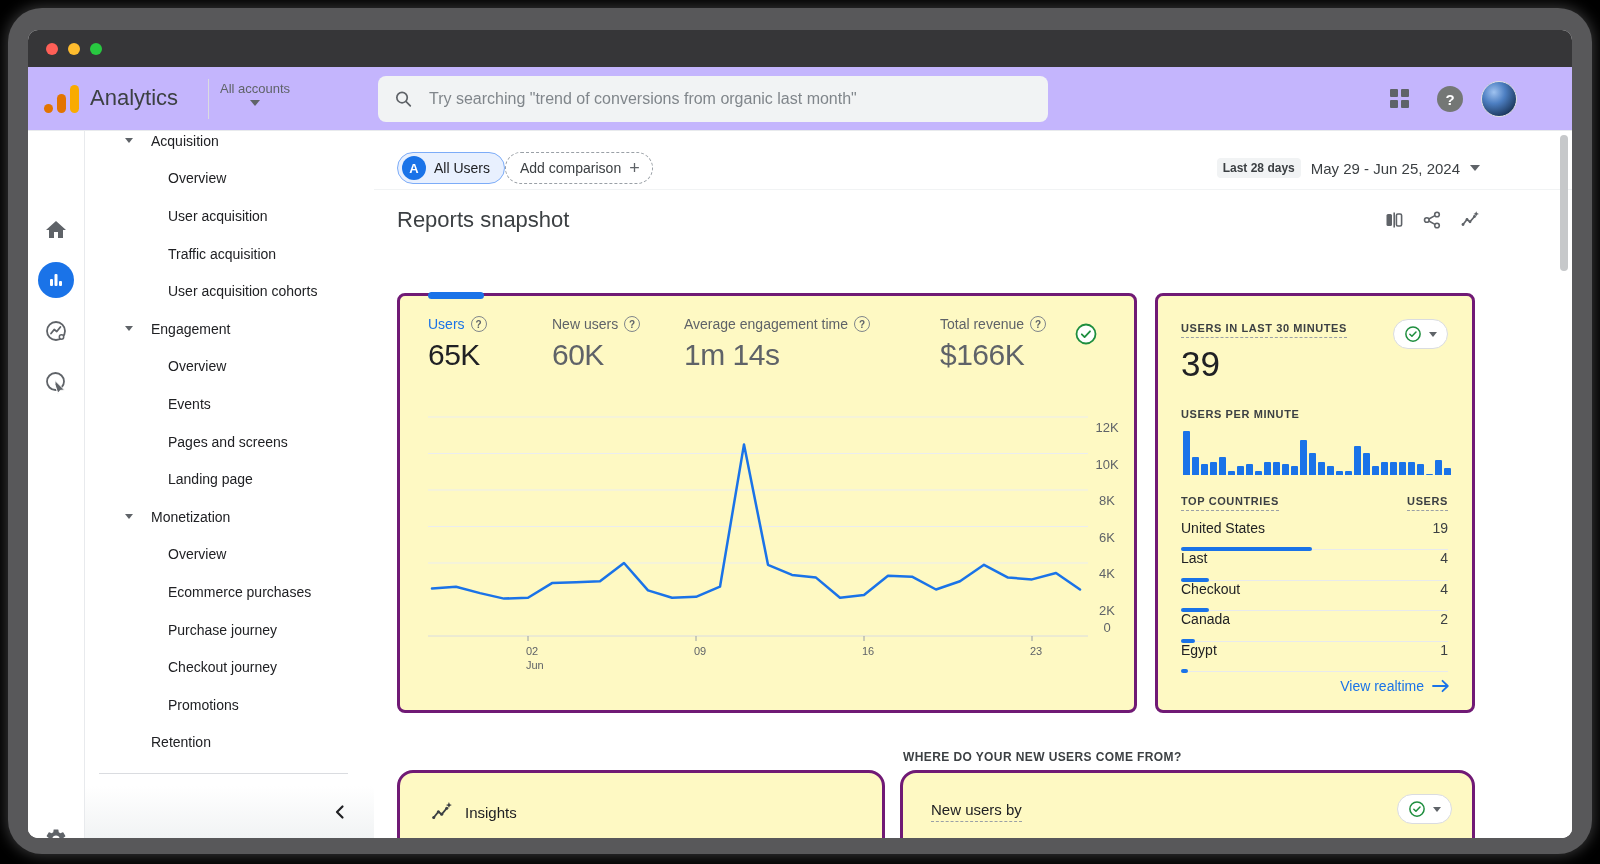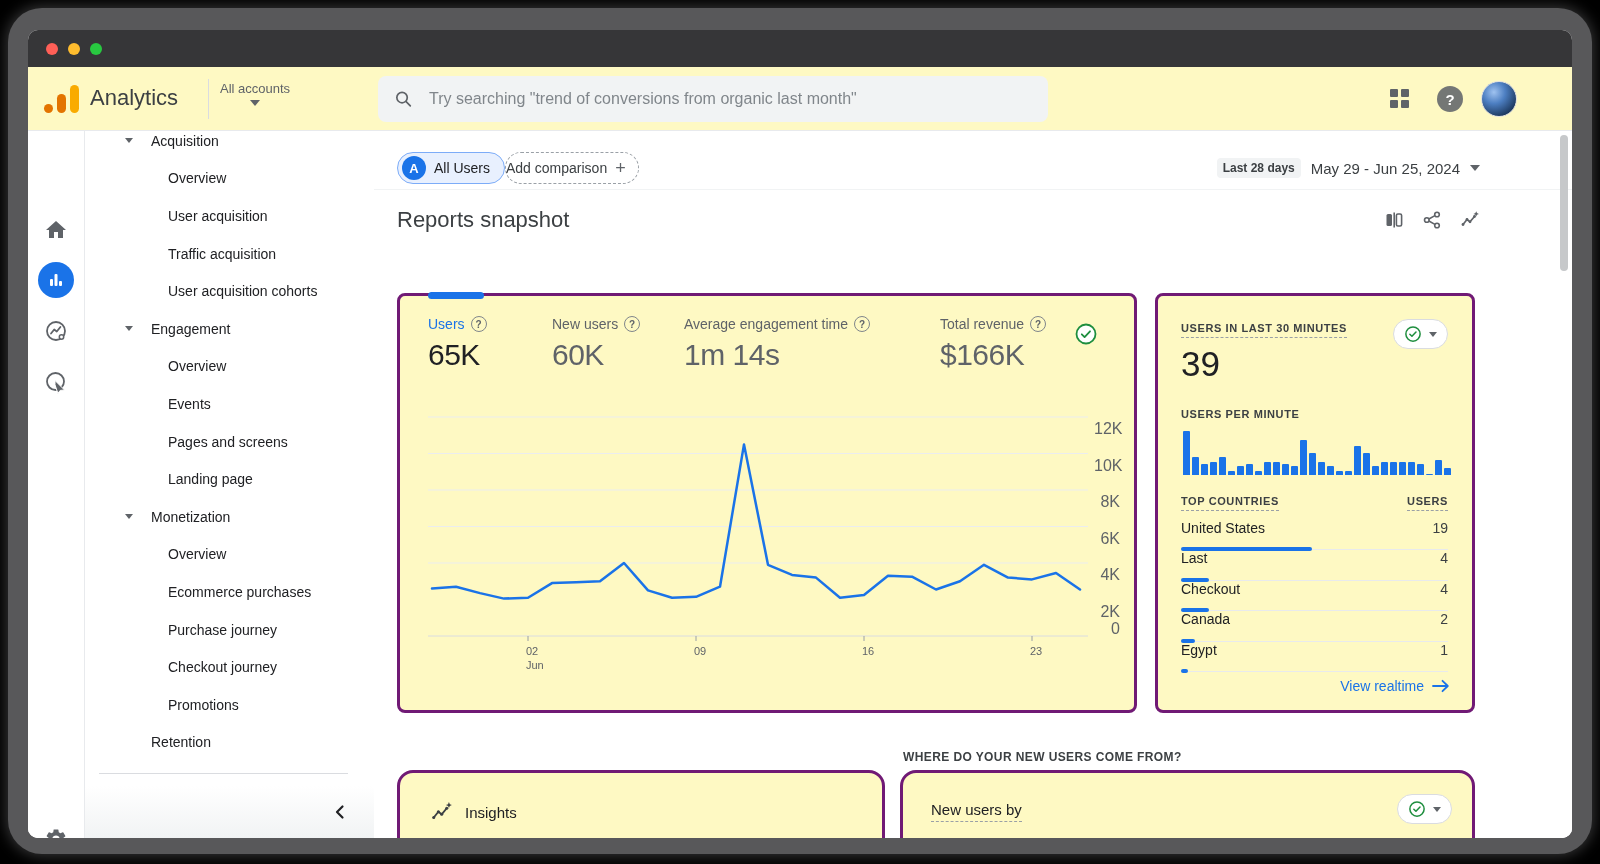--- a/index.html
+++ b/index.html
@@ -11,21 +11,21 @@
   .window{position:absolute;left:28px;top:30px;width:1544px;height:808px;border-radius:10px;
     background:#fff;overflow:hidden;}
   .titlebar{position:absolute;left:0;top:0;right:0;height:37px;background:#363638;}
   .tl{position:absolute;top:13px;width:12px;height:12px;border-radius:50%;}
   .tl.red{left:18px;background:#ff5f57;}
   .tl.yellow{left:40px;background:#febc2e;}
   .tl.green{left:62px;background:#28c840;}
   .content{position:absolute;left:0;top:37px;width:1544px;height:771px;background:#fff;}
 
   
-  .appbar{position:absolute;left:0;top:0;width:100%;height:64px;border-bottom:1px solid #e8eaed;background:#fef9c3;}
+  .appbar{position:absolute;left:0;top:0;width:100%;height:64px;border-bottom:1px solid #e8eaed;background:#c4b5fd;}
   .ga-logo{position:absolute;left:16px;top:15px;width:36px;height:34px;}
   .ga-dot{position:absolute;left:0;bottom:3px;width:9px;height:9px;border-radius:50%;background:#e37400;}
   .ga-bar-mid{position:absolute;left:13px;bottom:3px;width:9px;height:19px;border-radius:4.5px;background:#e37400;}
   .ga-bar-tall{position:absolute;left:26px;bottom:3px;width:9px;height:28px;border-radius:4.5px;background:#f9ab00;}
   .product-name{position:absolute;left:62px;top:18px;font-size:22px;color:#3c4043;}
   .hdr-divider{position:absolute;left:180px;top:12px;width:1px;height:40px;background:#dadce0;}
   .account-switch{position:absolute;left:192px;top:14px;text-align:left;cursor:pointer;}
   .account-label{font-size:13px;color:#5f6368;}
   .acct-caret{margin:4px auto 0 auto;width:0;height:0;border-left:5px solid transparent;border-right:5px solid transparent;border-top:6px solid #5f6368;}
   .search-bar{position:absolute;left:350px;top:9px;width:670px;height:46px;background:#f1f3f4;border-radius:8px;display:flex;align-items:center;padding:0 16px;}
@@ -54,42 +54,42 @@
   .nav-divider{position:absolute;left:14px;right:26px;top:642px;height:1px;background:#dadce0;}
   .nav-bottom{position:absolute;left:0;right:0;bottom:0;height:52px;background:linear-gradient(180deg,#ffffff 0%,#f1f3f4 100%);}
   .nav-collapse{position:absolute;right:24px;top:16px;width:20px;height:20px;cursor:pointer;}
 
   
   .main{position:absolute;left:346px;top:64px;right:0;bottom:0;background:#fff;overflow:hidden;}
   .filter-bar{position:absolute;left:0;top:0;right:0;height:59px;border-bottom:1px solid #f1f3f4;}
   .chip-all-users{position:absolute;left:23px;top:21px;height:32px;border:1px solid #7cacf8;background:#e8f0fe;border-radius:16px;display:flex;align-items:center;padding:0 14px 0 4px;cursor:pointer;}
   .chip-avatar{width:24px;height:24px;border-radius:50%;background:#1a73e8;color:#fff;font-size:13px;font-weight:700;display:flex;align-items:center;justify-content:center;}
   .chip-all-users .lbl{margin-left:8px;font-size:14px;font-weight:500;color:#202124;}
-  .chip-add-cmp{position:absolute;left:131px;top:21px;height:32px;border:1px dashed #9aa0a6;border-radius:16px;display:flex;align-items:center;padding:0 12px 0 0;cursor:pointer;background:#fff;}
+  .chip-add-cmp{position:absolute;left:131px;top:21px;height:32px;border:1px dashed #9aa0a6;border-radius:16px;display:flex;align-items:center;padding:0 12px 0 14px;cursor:pointer;background:#fff;}
   .chip-add-cmp .lbl{font-size:14px;font-weight:500;color:#3c4043;}
   .plus{margin-left:8px;font-size:18px;color:#5f6368;line-height:1;}
   .date-block{position:absolute;right:92px;top:27px;display:flex;align-items:center;cursor:pointer;}
   .date-preset{font-size:12px;font-weight:700;color:#3c4043;background:#f1f3f4;border-radius:4px;padding:3px 6px;}
   .date-range{margin-left:10px;font-size:15px;color:#3c4043;}
   .date-caret{margin-left:10px;width:0;height:0;border-left:5px solid transparent;border-right:5px solid transparent;border-top:6px solid #5f6368;}
   .report-title{position:absolute;left:23px;top:76px;font-size:22px;color:#3c4043;}
   .title-icons{position:absolute;top:79px;right:92px;display:flex;gap:18px;}
   .title-icons .ticon{width:20px;height:20px;cursor:pointer;}
 
   .card{position:absolute;background:#fef9c3;border:3px solid #701a75;border-radius:8px;}
   .metrics-card{left:23px;top:162px;width:740px;height:420px;}
   .tab-pill{position:absolute;left:28px;top:-4px;width:56px;height:7px;border-radius:3.5px;background:#1a73e8;}
   .metric{position:absolute;top:20px;}
   .metric .mlabel{font-size:14px;color:#5f6368;display:flex;align-items:center;gap:6px;}
   .metric.active .mlabel .txt{color:#1a73e8;}
   .metric .mvalue{margin-top:6px;font-size:30px;letter-spacing:-.5px;color:#5f6368;}
   .metric.active .mvalue{color:#202124;}
   .qmark{width:16px;height:16px;border:1.4px solid #80868b;border-radius:50%;color:#5f6368;font-size:10px;font-weight:700;display:flex;align-items:center;justify-content:center;}
   .ok-badge{position:absolute;right:36px;top:26px;width:24px;height:24px;}
-  .ylab{position:absolute;font-size:16px;color:#5f6368;width:26px;text-align:right;}
+  .ylab{position:absolute;font-size:13px;color:#5f6368;width:26px;text-align:center;}
   .xlab{position:absolute;font-size:11px;color:#5f6368;line-height:14px;}
 
   .rt-card{left:781px;top:162px;width:320px;height:420px;}
   .dashed-u{border-bottom:1px dashed #9aa0a6;padding-bottom:3px;}
   .rt-title{position:absolute;left:23px;top:26px;font-size:11px;font-weight:700;letter-spacing:.6px;color:#3c4043;}
   .rt-pill{position:absolute;right:24px;top:23px;height:30px;border:1px solid #dadce0;border-radius:15px;display:flex;align-items:center;padding:0 10px;gap:7px;cursor:pointer;background:#fff;}
   .pill-caret{width:0;height:0;border-left:4.5px solid transparent;border-right:4.5px solid transparent;border-top:5.5px solid #5f6368;}
   .rt-value{position:absolute;left:23px;top:48px;font-size:35px;color:#202124;}
   .rt-perminute{position:absolute;left:23px;top:112px;font-size:11px;font-weight:700;letter-spacing:.6px;color:#3c4043;}
   .rt-bars{position:absolute;left:25px;top:135px;width:270px;height:44px;display:flex;align-items:flex-end;gap:2px;}

